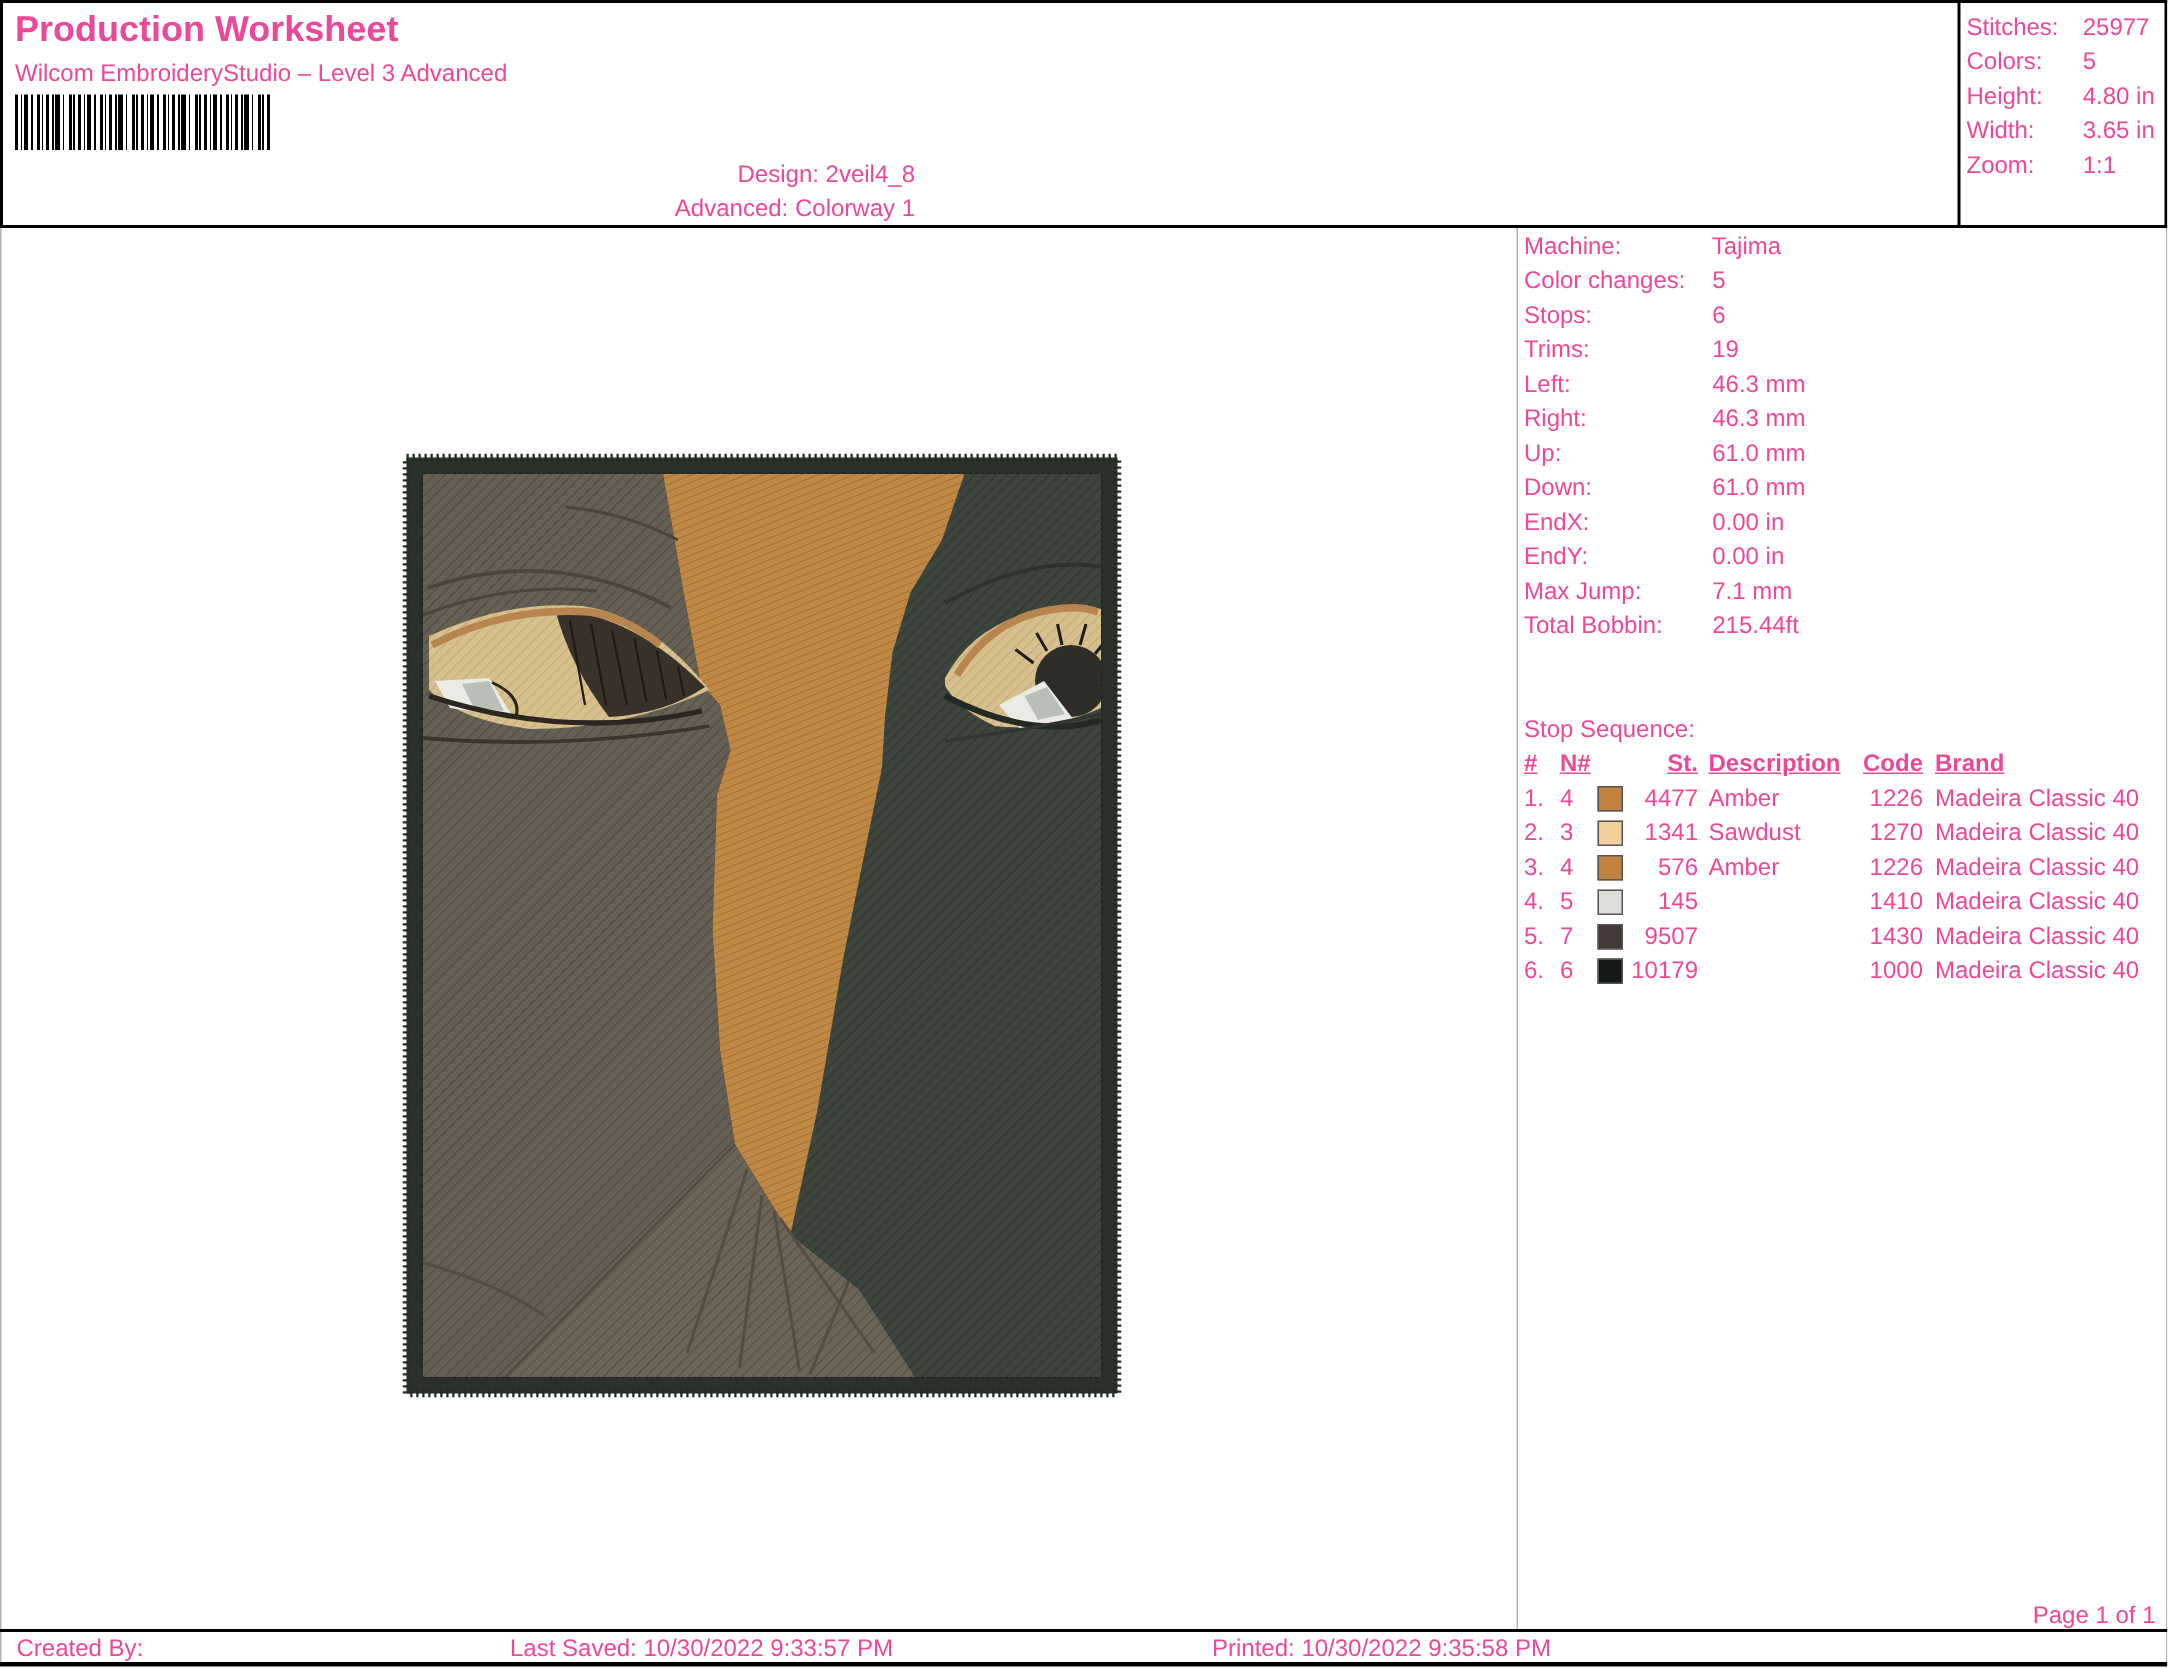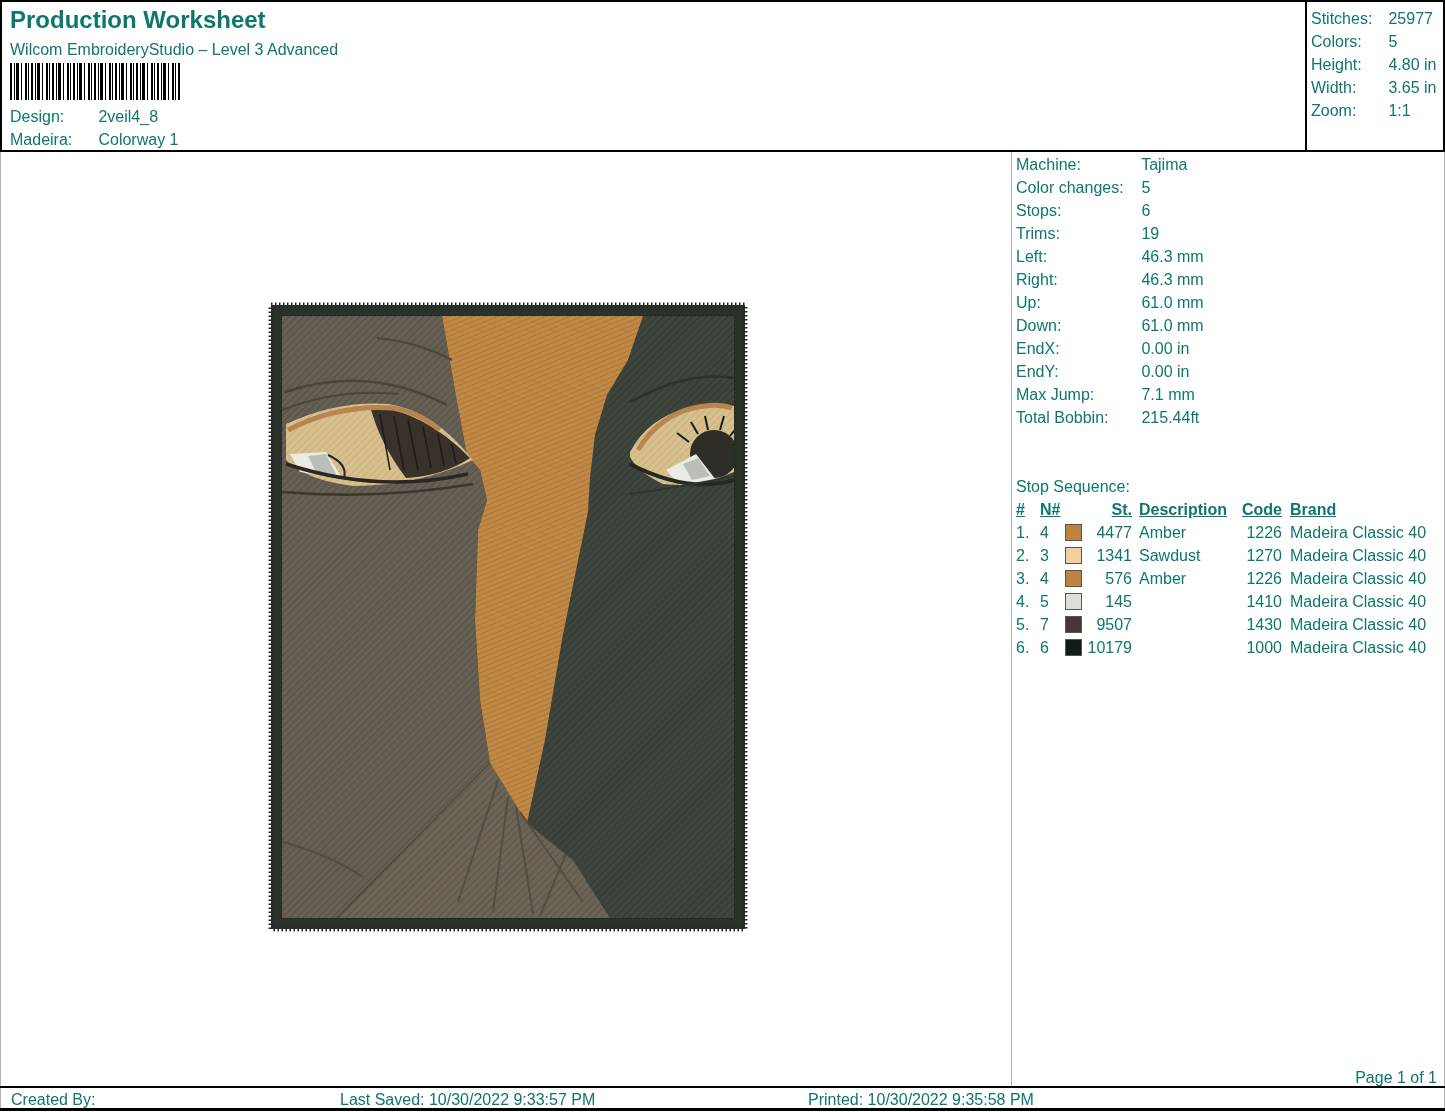--- a/index.html
+++ b/index.html
@@ -1,25 +1,25 @@
 <!DOCTYPE html>
 <html><head>
 <meta charset="utf-8">
 <style>
   html,body{margin:0;padding:0;background:#fff;}
   .page{
     position:relative;width:1445px;height:1112px;background:#fff;
-    font-family:"Liberation Sans","DejaVu Sans",sans-serif;color:#0f766e;overflow:hidden;
+    font-family:"Liberation Sans","DejaVu Sans",sans-serif;color:#ec4899;overflow:hidden;
   }
   .abs{position:absolute;}
   .hline{position:absolute;background:#000;}
   .vline{position:absolute;background:#000;}
   .grayline{background:#b3b3b3;}
   .title{font-size:24px;font-weight:bold;letter-spacing:0;}
-  .body-text{font-size:16px;line-height:23px;}
+  .body-text{font-size:16px;line-height:23px;text-align:right;}
   .barcode{
     background:
       repeating-linear-gradient(90deg,
         #000 0 2px,#fff 2px 4px,#000 4px 5px,#fff 5px 6px,
         #000 6px 9px,#fff 9px 11px,#000 11px 12px,#fff 12px 15px,
         #000 15px 17px,#fff 17px 18px,#000 18px 19px,#fff 19px 21px);
   }
   .kv-row{height:23px;font-size:16px;line-height:23px;white-space:nowrap;}
   .kv-label{display:inline-block;}
   .summary .kv-label{width:73px;}
@@ -43,21 +43,21 @@
 
   <div class="abs title" style="left:10px;top:6px;">Production Worksheet</div>
   <div class="abs body-text" style="left:10px;top:38px;">Wilcom EmbroideryStudio – Level 3 Advanced</div>
   <div class="abs barcode" style="left:10px;top:63px;width:172px;height:37px;"></div>
 
   <div class="abs body-text" style="left:10px;top:105px;width:600px;">
     <span class="kv-label" style="width:84px;">Design:</span>
     <span>2veil4_8</span>
   </div>
   <div class="abs body-text" style="left:10px;top:128px;width:600px;">
-    <span class="kv-label" style="width:84px;">Madeira:</span>
+    <span class="kv-label" style="width:84px;">Advanced:</span>
     <span>Colorway 1</span>
   </div>
 
   <div class="abs summary" style="left:1311px;top:7px;width:130px;">
 
       <div class="kv-row">
         <span class="kv-label">Stitches:</span>
         <span>25977</span>
       </div>
 

